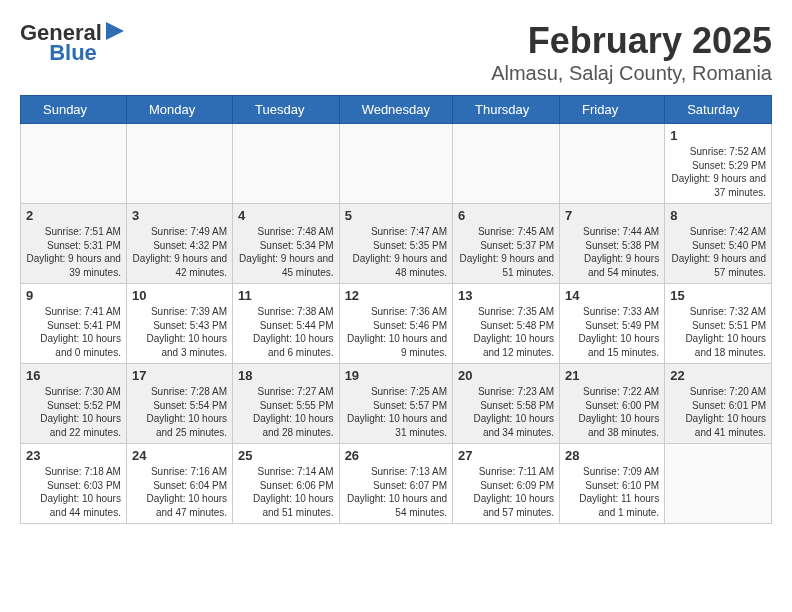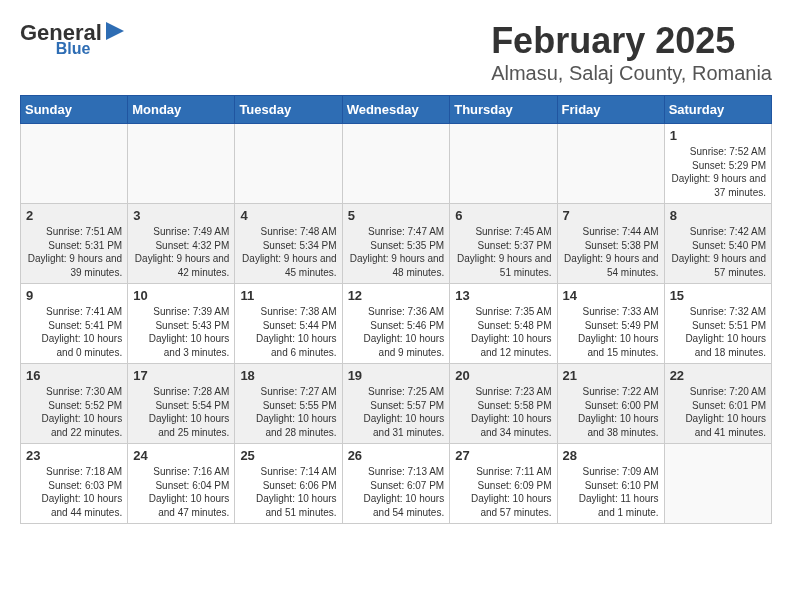--- a/index.html
+++ b/index.html
@@ -24,46 +24,47 @@
     .logo-text {
       display: flex;
       align-items: center;
     }
     .logo-general {
       font-size: 22px;
       font-weight: bold;
       color: #333;
     }
     .logo-blue {
-      font-size: 16px;
+      font-size: 22px;
       font-weight: bold;
       color: #2e6db4;
     }
     .title-block {
+      text-align: right;
     }
     .month-title {
       font-size: 36px;
       font-weight: bold;
       color: #333;
     }
     .location {
       font-size: 20px;
       color: #555;
     }
     .calendar {
       width: 100%;
       border-collapse: collapse;
       border: 1px solid #ccc;
     }
     .calendar th {
       background: #2e6db4;
       color: #fff;
       font-size: 13px;
-      font-weight: bold;
-      padding: 6px 4px;
+      font-weight: normal;
+      padding: 6px 22px;
       text-align: left;
       border: 1px solid #2055a0;
     }
     .calendar td {
       vertical-align: top;
       border: 1px solid #ccc;
       padding: 4px 5px;
       min-height: 80px;
       height: 80px;
       width: 108px;

